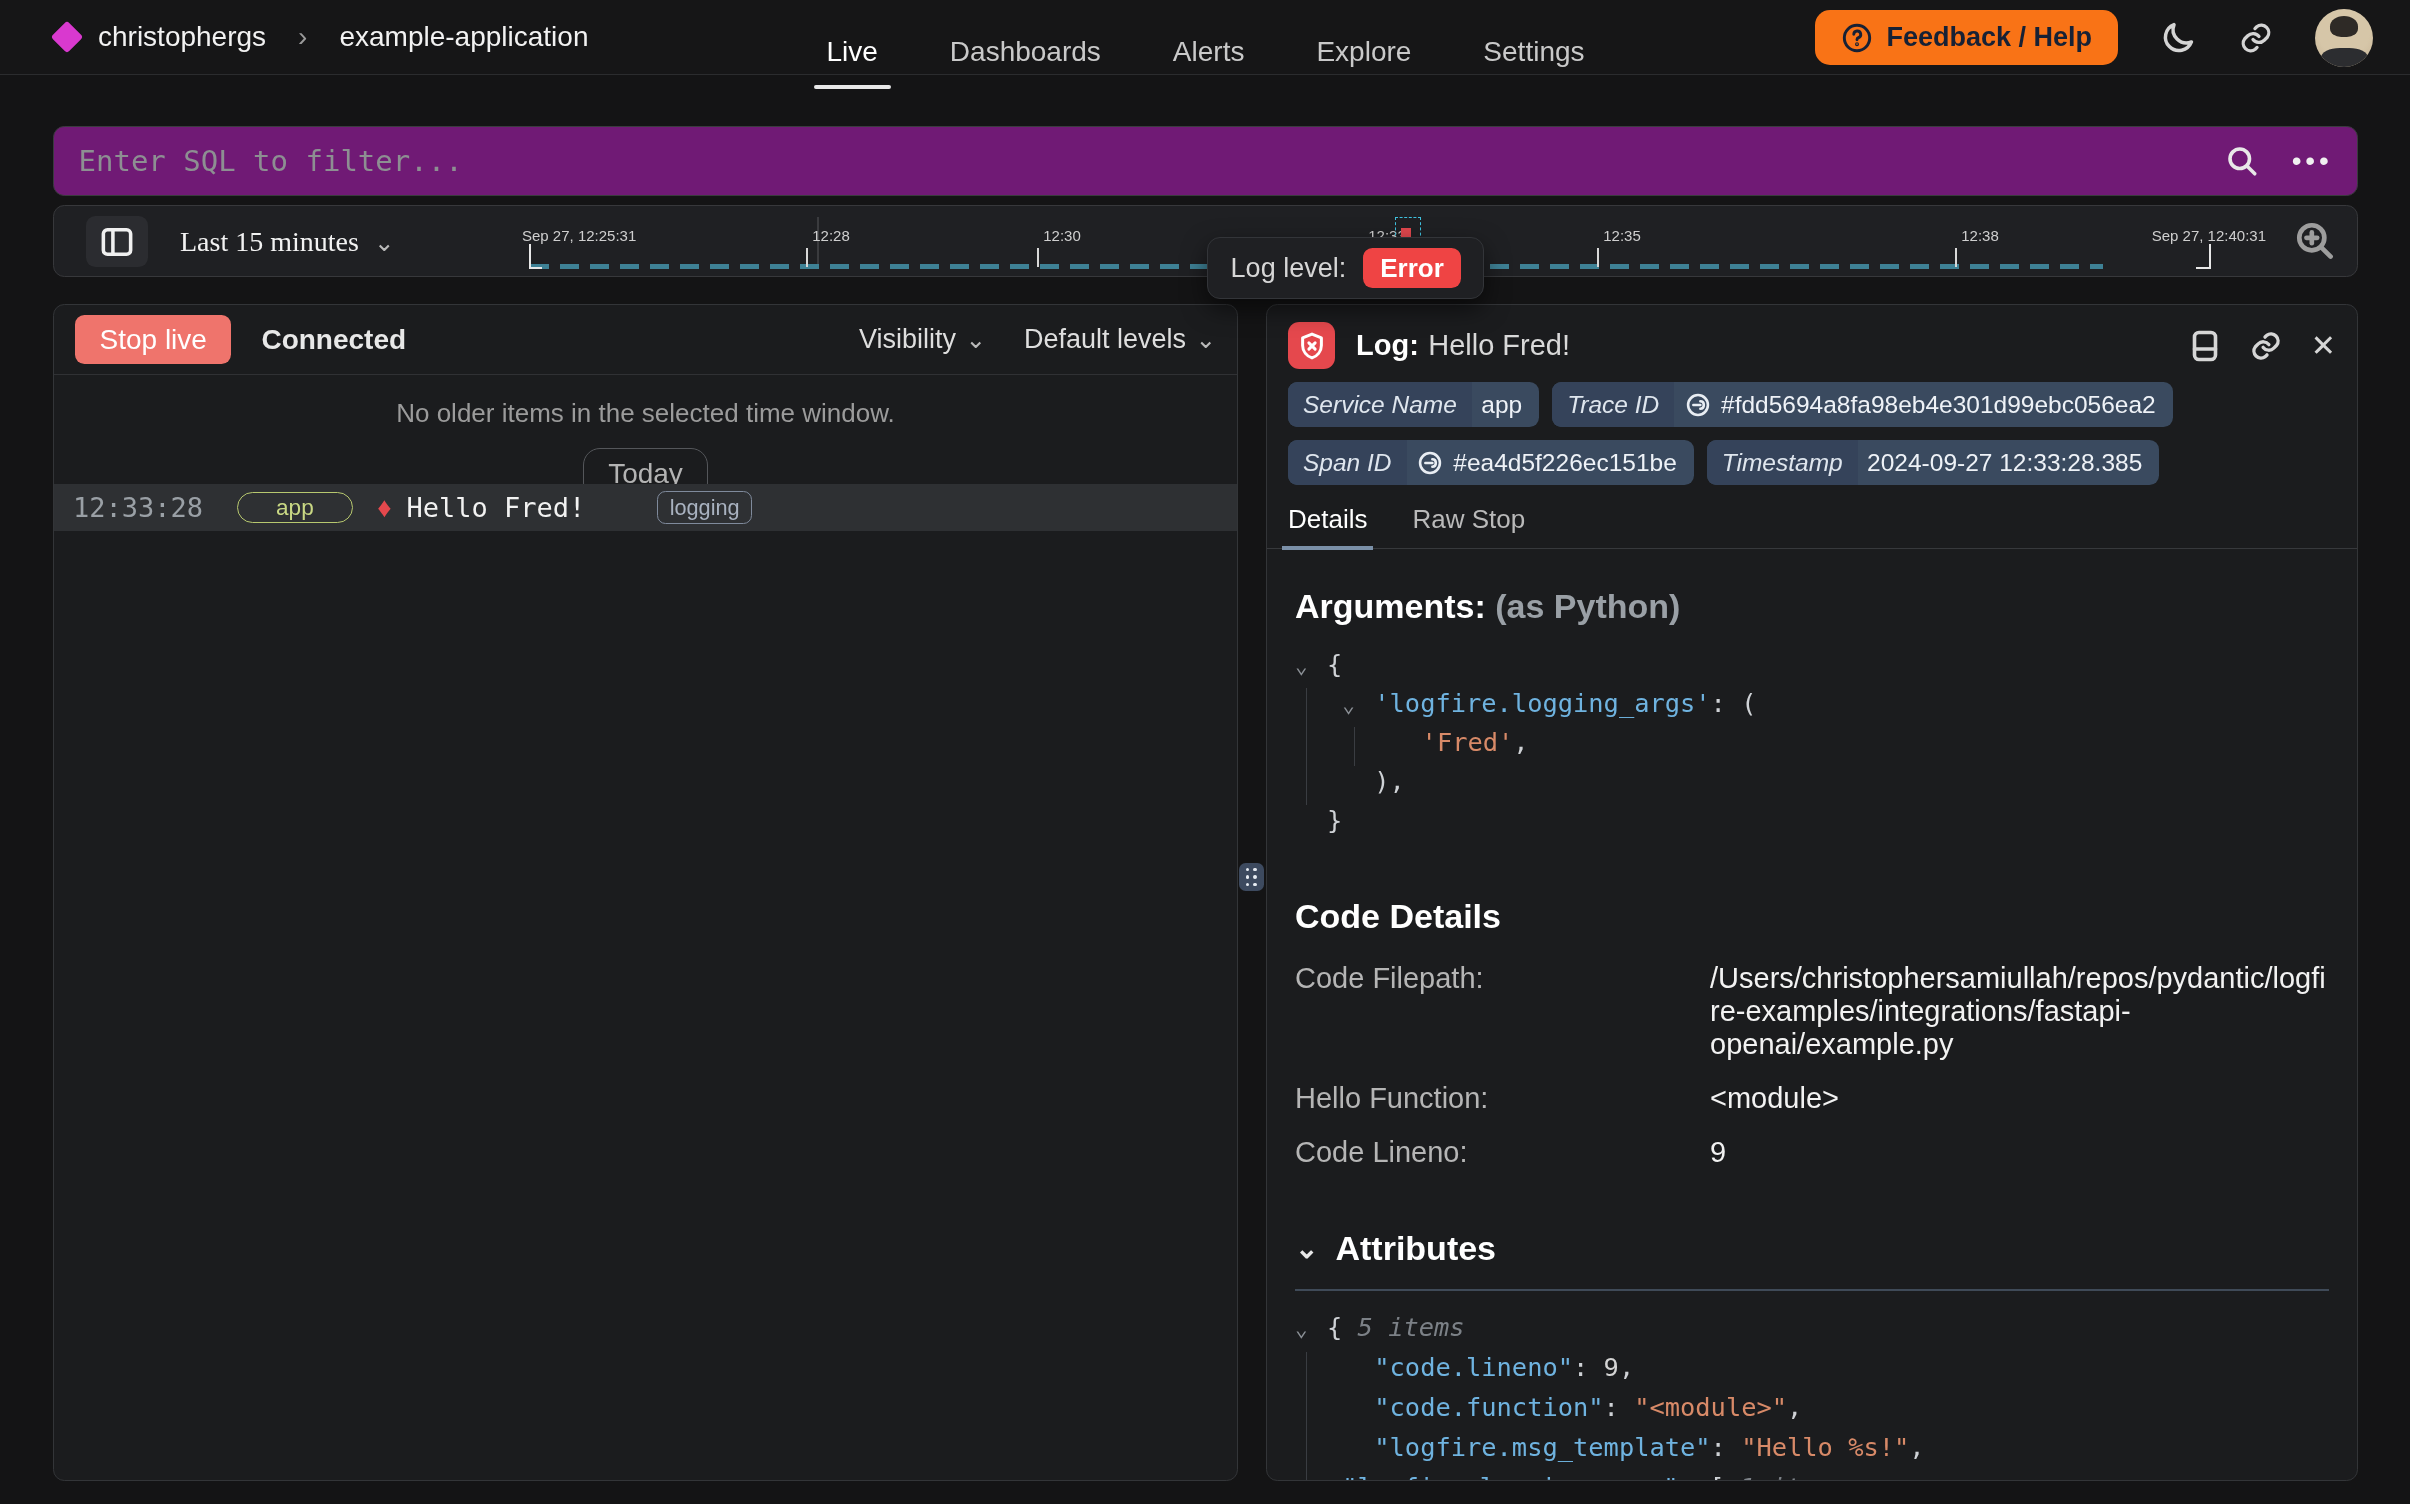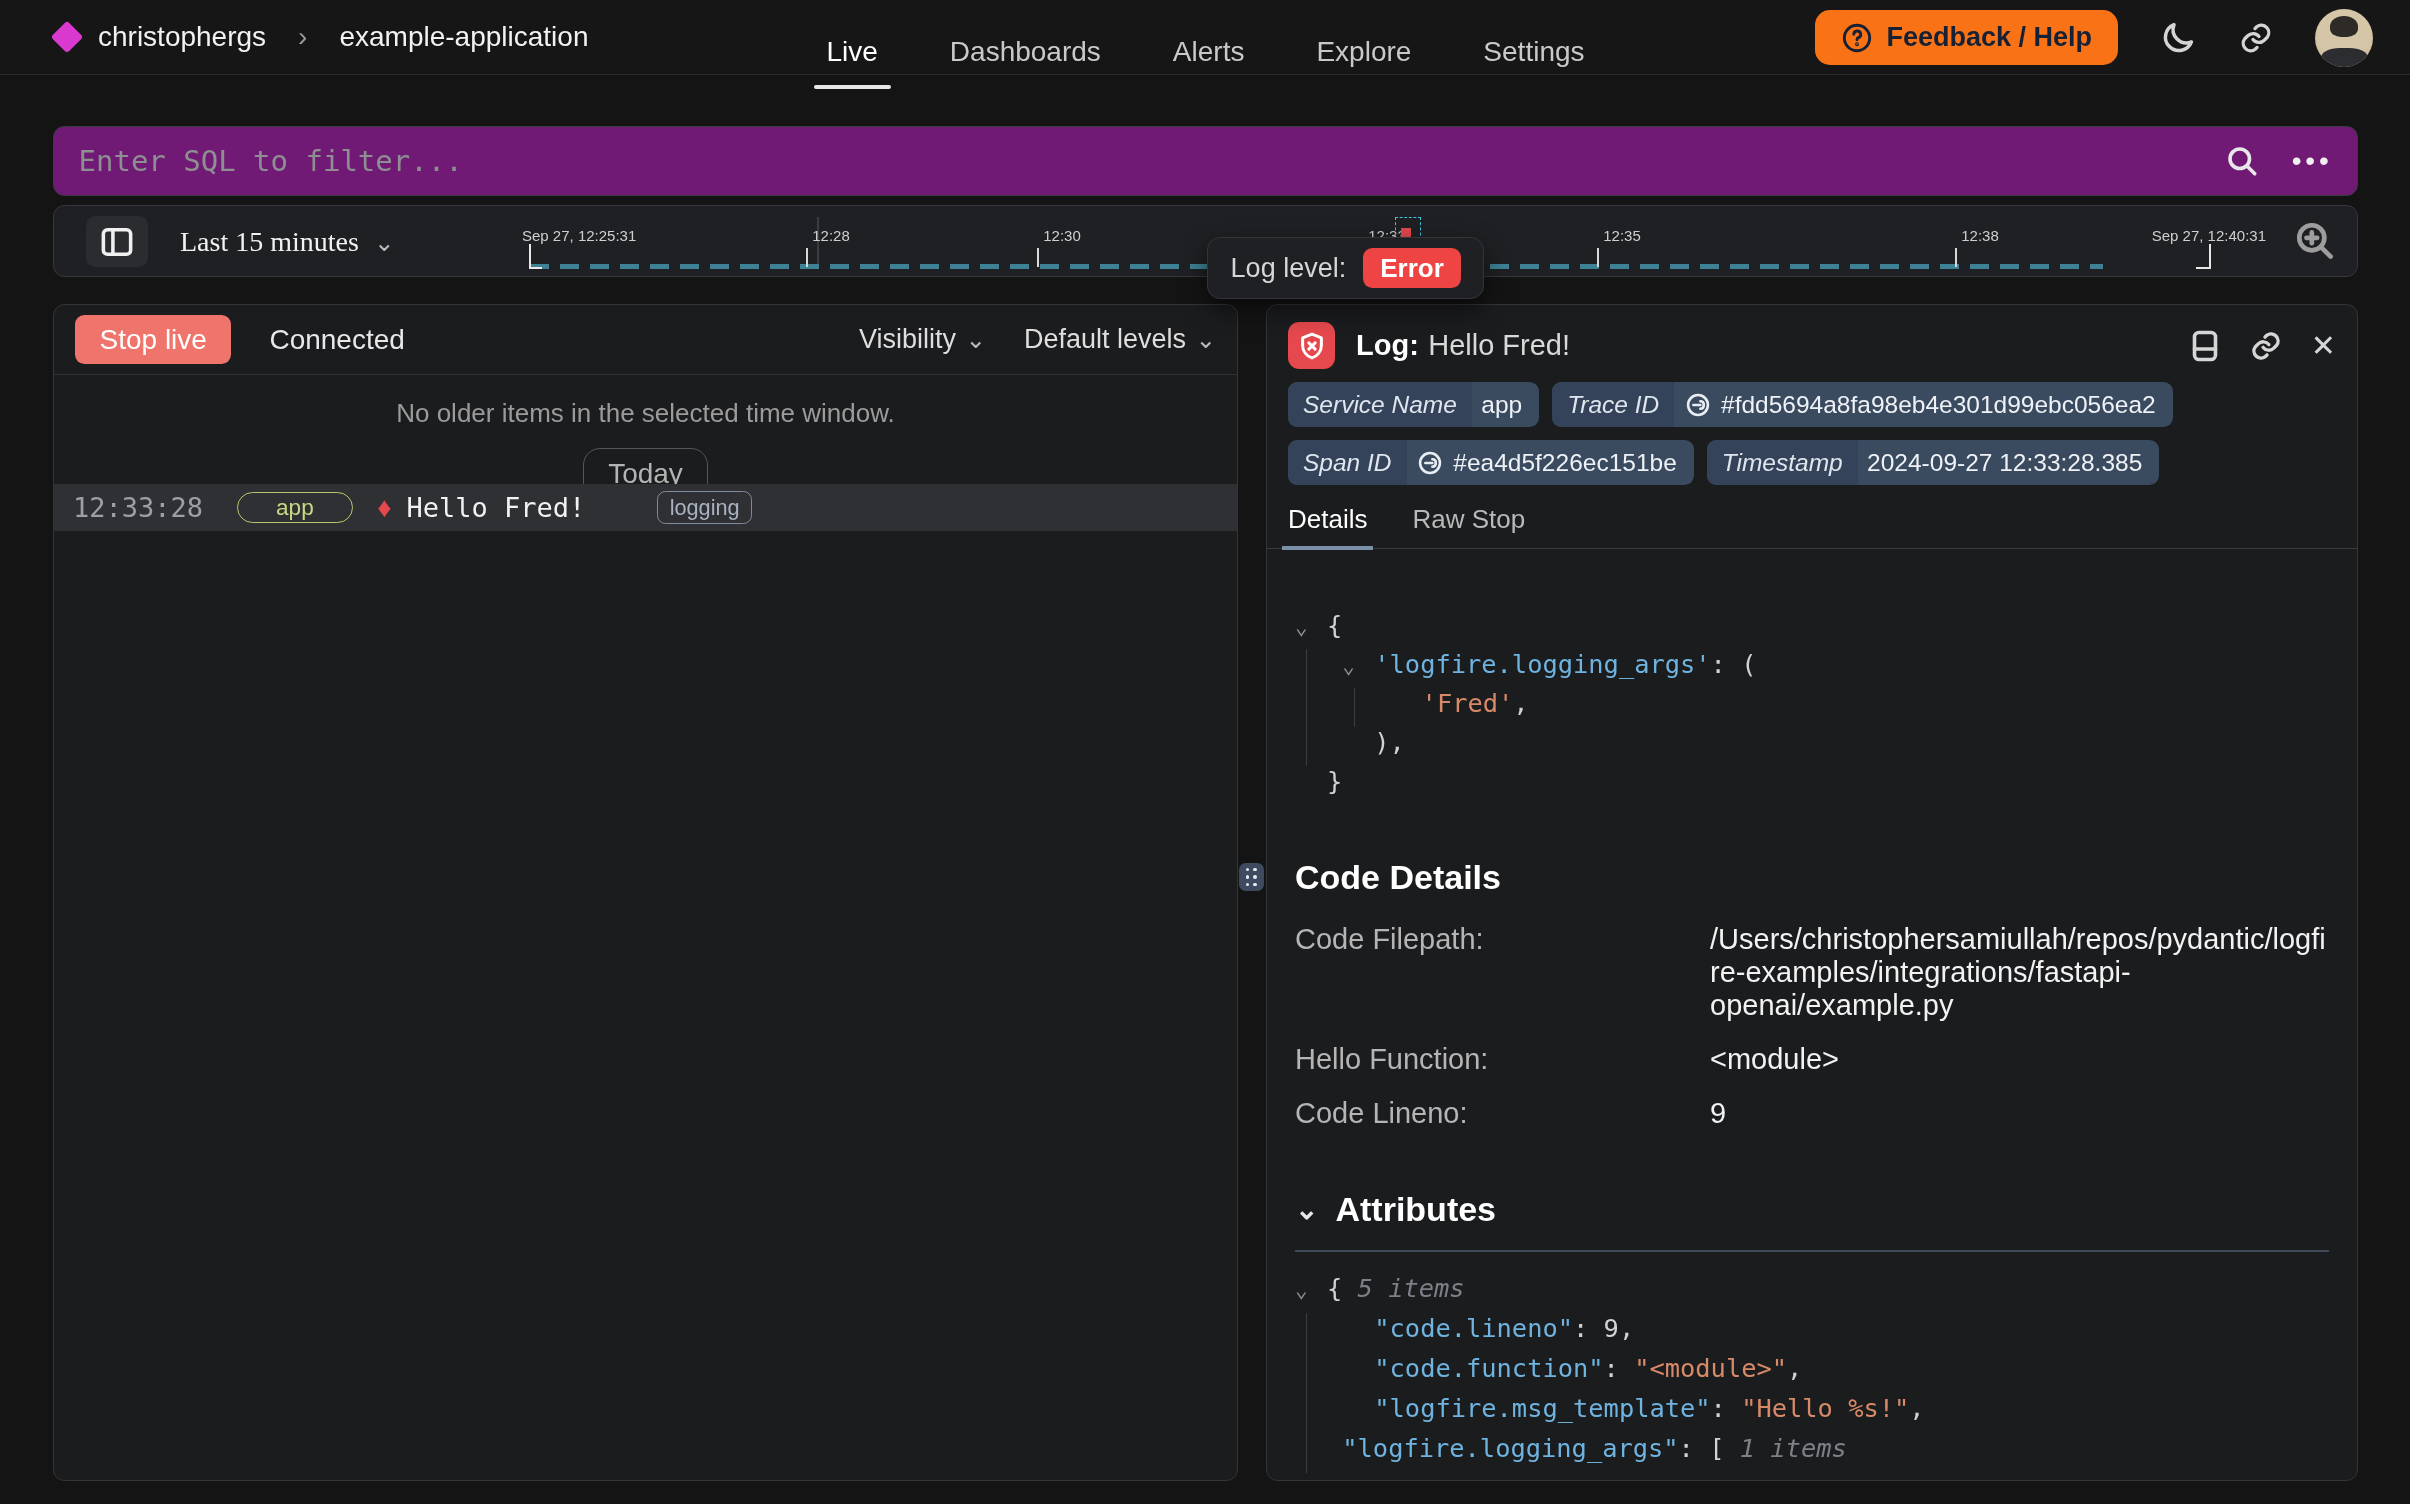--- a/index.html
+++ b/index.html
@@ -60,21 +60,21 @@
   
   .panel { position:absolute; top:304px; height:1177px; background:#1b1c1e; border:1.9px solid #333538; border-radius:11.3px; }
   .panel-left { left:53px; width:1185px; }
   .panel-right { left:1266px; width:1092px; overflow:hidden; }
   .drag-handle { position:absolute; left:1239px; top:863px; width:24.5px; height:28px; background:#3d4a5f; border-radius:6.6px; z-index:10; display:grid; grid-template-columns:repeat(2,3.8px); grid-template-rows:repeat(3,3.8px); gap:3.8px; place-content:center; cursor:col-resize; }
   .drag-handle i { background:#e8edf3; border-radius:50%; }
 
   
   .lp-header { height:70px; border-bottom:1.9px solid #303134; display:flex; align-items:center; padding:0 21px; }
   .stop-live { background:#ef746c; color:#ffffff; font-size:28px; border:none; border-radius:9.4px; height:49px; padding:0 24.5px; cursor:pointer; }
-  .connected { color:#e8e8e8; font-size:28px; margin-left:38px; }
+  .connected { color:#e8e8e8; font-size:28px; margin-left:30px;font-weight:bold; }
   .lp-header-right { margin-left:auto; display:flex; align-items:center; gap:38px; }
   .dd { color:#dedede; font-size:27px; display:flex; align-items:center; gap:9.4px; cursor:pointer; }
   .empty-msg { text-align:center; color:#9b9b9b; font-size:26px; margin-top:22.6px; }
   .today-wrap { display:flex; justify-content:center; margin-top:19px; }
   .today-btn { background:transparent; border:1.9px solid #54565a; border-radius:17px; color:#b3b3b3; font-size:28px; padding:9.4px 24.5px; cursor:pointer; }
   .log-row { position:absolute; left:0; right:0; top:179px; height:47px; background:#2e3033; display:flex; align-items:center; padding:0 19px; cursor:pointer; }
   .log-time { font-family:"DejaVu Sans Mono", monospace; font-size:27px; color:#9aa0a6; }
   .service-pill { margin-left:34px; border:1.9px solid #b7c86f; color:#c9d884; border-radius:17px; font-size:22.6px; padding:1.9px 38px; }
   .level-diamond { color:#e5484d; font-size:28px; margin-left:24.5px; line-height:1; }
   .log-msg { font-family:"DejaVu Sans Mono", monospace; font-size:27px; color:#f2f2f2; margin-left:15px; }
@@ -343,20 +343,24 @@
           </span>
       </div>
     </div>
 
     <div class="rp-tabs">
       <div class="rp-tab active">Details</div>
       <div class="rp-tab">Raw Stop</div>
     </div>
 
     <div class="rp-content">
+      <div class="sec-heading">
+        <span>Arguments:</span>
+        <span class="sub">(as Python)</span>
+      </div>
       <div class="codeblock" id="args-code">
           <div class="code-line"><span class="chev-col">⌄</span><span class="tok-p">{</span></div>
           <div class="code-line"><span class="guide"></span><span class="chev-col">⌄</span><span class="tok-k">'logfire.logging_args'</span><span class="tok-p">: (</span></div>
           <div class="code-line"><span class="guide"></span><span class="guide"></span><span class="chev-col"></span><span class="tok-s">'Fred'</span><span class="tok-p">,</span></div>
           <div class="code-line"><span class="guide"></span><span class="chev-col"></span><span class="tok-p">),</span></div>
           <div class="code-line"><span class="chev-col"></span><span class="tok-p">}</span></div>
         </div>
 
       <div class="code-details">
         <div class="sec-heading">Code Details</div>

